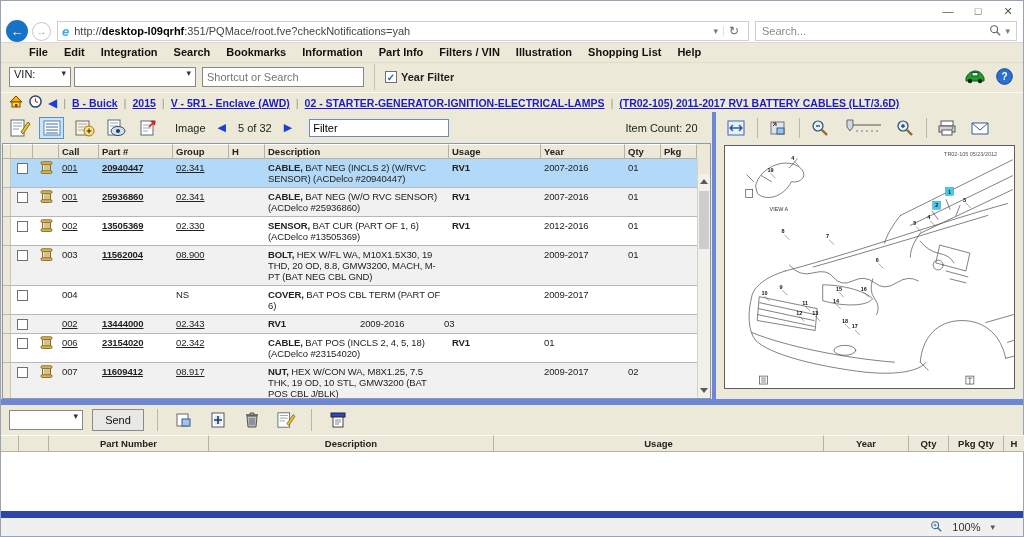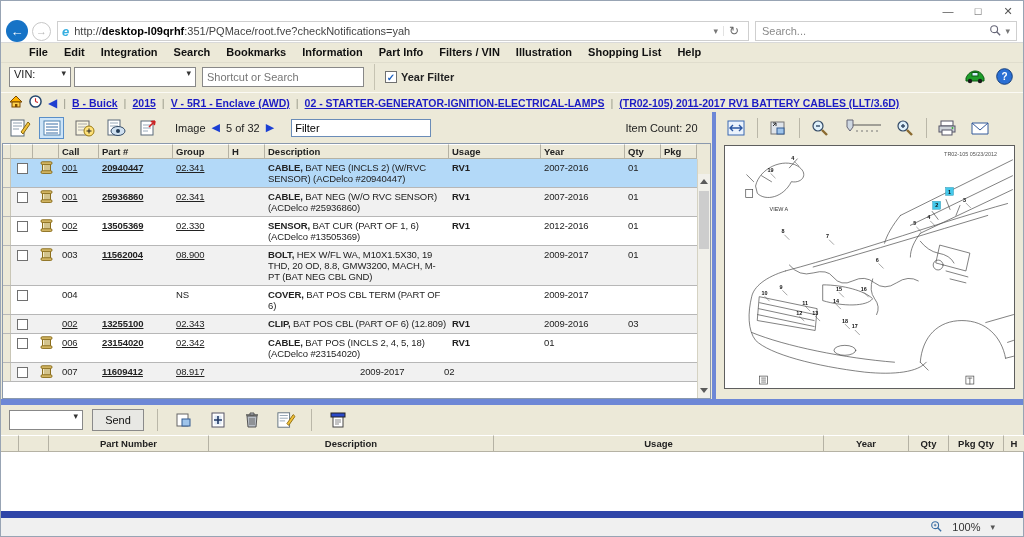--- a/index.html
+++ b/index.html
@@ -49,21 +49,21 @@
   
   .main{height:287px;display:flex;background:#ece9d8}
   .left-panel{width:712px;display:flex;flex-direction:column}
   .vsplit{width:4px;background:#6d87d6}
   .right-panel{width:308px;display:flex;flex-direction:column}
 
   
   .ltoolbar{height:31px;display:flex;align-items:center;gap:7px;padding:0 6px}
   .tbtn{width:25px;height:22px;display:flex;align-items:center;justify-content:center;border:1px solid transparent}
   .tbtn.selected{background:#cde4f7;border:1px solid #5a8fc8}
-  .imgnav{display:flex;align-items:center;gap:6px;margin-left:8px}
+  .imgnav{display:flex;align-items:center;gap:12px;margin-left:8px}
   .navtri{color:#1b3fd4;font-size:11px}
   .filter-input{width:140px;height:18px;border:1px solid #6a8cb8;margin-left:10px;padding:0 3px;font-size:11px;font-family:"Liberation Sans",sans-serif}
   .itemcount{margin-left:auto;padding-right:8px;font-size:11px}
 
   
   .grid{height:256px;margin-left:1px;border:1px solid #8a99ad;background:#fff;display:flex;flex-direction:column;width:709px}
   .ghead{display:flex;height:15px;background:#ece9d8;flex-shrink:0}
   .gh-cell{font-size:9.5px;font-weight:bold;padding:1px 3px;background:#ece9d8;border-right:1px solid #b5b2a4;border-bottom:1px solid #b5b2a4;border-top:1px solid #fff;white-space:nowrap;overflow:hidden;flex-shrink:0}
   .gbodywrap{display:flex;flex:1;overflow:hidden}
   .gbody{width:694px;overflow:hidden}
@@ -389,24 +389,23 @@
                 <div class="gc tc10"></div>
                 <div class="gc tc11"></div>
               </div>
               <div class="grow">
                 <div class="gc tc0"></div>
                 <div class="gc tc1">
                   <span class="cbx"></span>
                 </div>
                 <div class="gc tc2"></div>
                 <div class="gc tc3"><span class="lnk">002</span></div>
-                <div class="gc tc4"><span class="plnk">13255100</span></div>
+                <div class="gc tc4"><span class="plnk">13444000</span></div>
                 <div class="gc tc5"><span class="lnk">02.343</span></div>
                 <div class="gc tc6"></div>
-                <div class="gc tc7"><b>CLIP,</b> BAT POS CBL (PART OF 6) (12.809)</div>
                 <div class="gc tc8 usage">RV1</div>
                 <div class="gc tc9">2009-2016</div>
                 <div class="gc tc10">03</div>
                 <div class="gc tc11"></div>
               </div>
               <div class="grow">
                 <div class="gc tc0"></div>
                 <div class="gc tc1">
                   <span class="cbx"></span>
                 </div>
@@ -437,20 +436,21 @@
                       <rect x="2.5" y="2" width="8" height="9.5" fill="#f5ecc8" stroke="#8a6d1d"></rect>
                       <path d="M4 5h6M4 7h6M4 9h6" stroke="#b09a50"></path>
                       <rect x="1" y="0.8" width="11" height="2.6" rx="1.2" fill="#d8bc6a" stroke="#8a6d1d"></rect>
                       <rect x="1" y="9.8" width="11" height="2.6" rx="1.2" fill="#d8bc6a" stroke="#8a6d1d"></rect>
                     </svg></span>
                 </div>
                 <div class="gc tc3"><span class="">007</span></div>
                 <div class="gc tc4"><span class="plnk">11609412</span></div>
                 <div class="gc tc5"><span class="lnk">08.917</span></div>
                 <div class="gc tc6"></div>
+                <div class="gc tc7"><b>NUT,</b> HEX W/CON WA, M8X1.25, 7.5 THK, 19 OD, 10 STL, GMW3200 (BAT POS CBL J/BLK)</div>
                 <div class="gc tc8 usage"></div>
                 <div class="gc tc9">2009-2017</div>
                 <div class="gc tc10">02</div>
                 <div class="gc tc11"></div>
               </div>
             </div>
           <div class="vscroll">
             <div class="vs-top"></div>
             <div class="vs-btn">
                 <div class="tri-up"></div>

